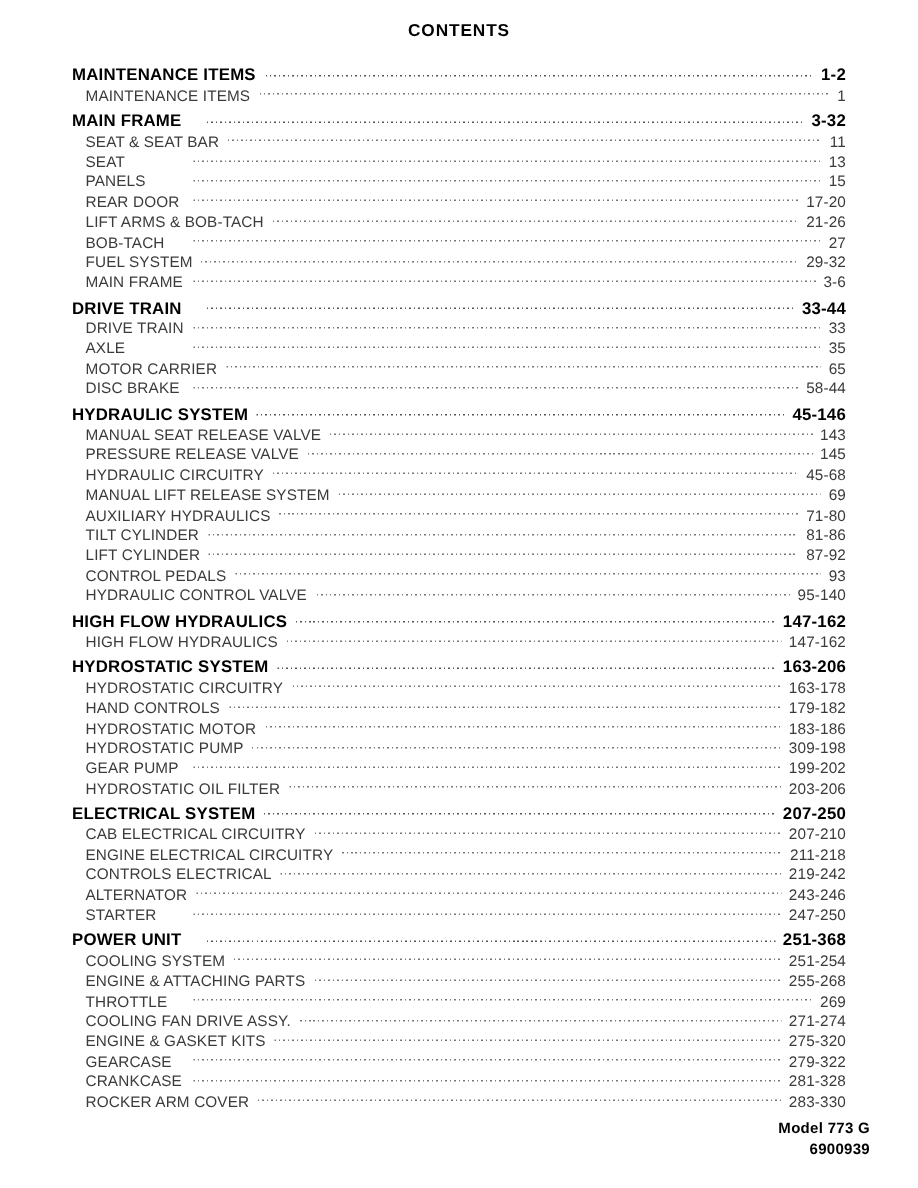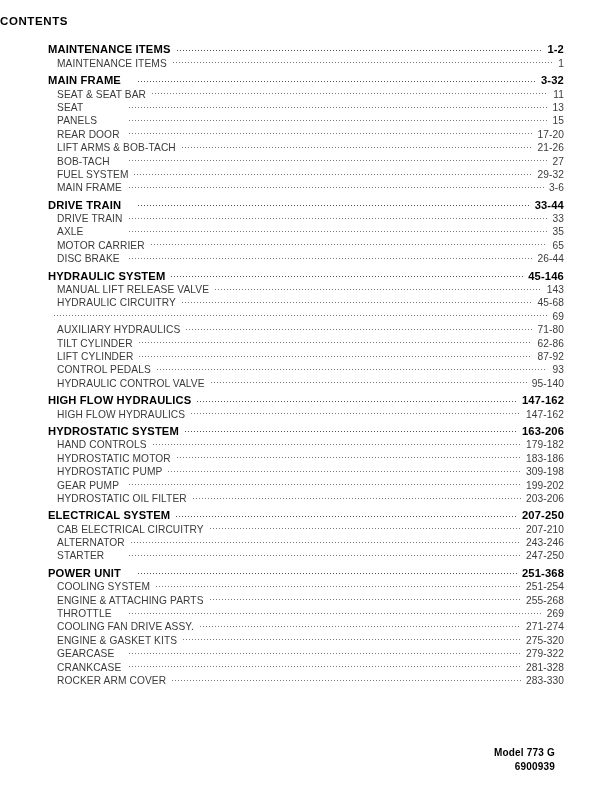--- a/index.html
+++ b/index.html
@@ -22,20 +22,21 @@
     height: 792px;
     box-sizing: border-box;
   }
 
   
   .doc-title {
     position: absolute;
     top: 15px;
     left: 0;
     width: 612px;
+    text-align: center;
     font-size: 11.5px;
     font-weight: bold;
     letter-spacing: 0.6px;
     color: #000000;
   }
 
   
   .toc {
     position: absolute;
     top: 40px;
@@ -116,21 +117,21 @@
 
   .pages {
     flex: 0 0 auto;
     text-align: center;
     padding-left: 3px;
   }
 
   
   .footer {
     position: absolute;
-    right: 57px;
+    right: 32px;
     bottom: 18px;
     text-align: right;
   }
   .footer div {
     font-size: 10px;
     font-weight: bold;
     color: #000000;
     line-height: 14px;
     letter-spacing: 0.2px;
   }
@@ -230,56 +231,63 @@
       <div class="toc-row item">
         <span class="label">MOTOR CARRIER</span>
         <span class="tabstop" style="width: 0px;"></span>
         <span class="leader"></span>
         <span class="pages">65</span>
       </div>
       <div class="toc-row item">
         <span class="label">DISC BRAKE</span>
         <span class="tabstop" style="width: 3px;"></span>
         <span class="leader"></span>
-        <span class="pages">26-44</span>
+        <span class="pages">58-44</span>
       </div>
       <div class="toc-row section">
         <span class="label">HYDRAULIC SYSTEM</span>
         <span class="tabstop" style="width: 0px;"></span>
         <span class="leader"></span>
         <span class="pages">45-146</span>
       </div>
       <div class="toc-row item">
-        <span class="label">MANUAL LIFT RELEASE VALVE</span>
+        <span class="label">MANUAL SEAT RELEASE VALVE</span>
         <span class="tabstop" style="width: 0px;"></span>
         <span class="leader"></span>
         <span class="pages">143</span>
       </div>
       <div class="toc-row item">
+        <span class="label">PRESSURE RELEASE VALVE</span>
+        <span class="tabstop" style="width: 0px;"></span>
+        <span class="leader"></span>
+        <span class="pages">145</span>
+      </div>
+      <div class="toc-row item">
         <span class="label">HYDRAULIC CIRCUITRY</span>
         <span class="tabstop" style="width: 0px;"></span>
         <span class="leader"></span>
         <span class="pages">45-68</span>
       </div>
       <div class="toc-row item">
+        <span class="label">MANUAL LIFT RELEASE SYSTEM</span>
         <span class="tabstop" style="width: 0px;"></span>
         <span class="leader"></span>
         <span class="pages">69</span>
       </div>
       <div class="toc-row item">
         <span class="label">AUXILIARY HYDRAULICS</span>
         <span class="tabstop" style="width: 0px;"></span>
         <span class="leader"></span>
         <span class="pages">71-80</span>
       </div>
       <div class="toc-row item">
         <span class="label">TILT CYLINDER</span>
         <span class="tabstop" style="width: 0px;"></span>
         <span class="leader"></span>
-        <span class="pages">62-86</span>
+        <span class="pages">81-86</span>
       </div>
       <div class="toc-row item">
         <span class="label">LIFT CYLINDER</span>
         <span class="tabstop" style="width: 0px;"></span>
         <span class="leader"></span>
         <span class="pages">87-92</span>
       </div>
       <div class="toc-row item">
         <span class="label">CONTROL PEDALS</span>
         <span class="tabstop" style="width: 0px;"></span>
@@ -302,20 +310,26 @@
         <span class="label">HIGH FLOW HYDRAULICS</span>
         <span class="tabstop" style="width: 0px;"></span>
         <span class="leader"></span>
         <span class="pages">147-162</span>
       </div>
       <div class="toc-row section">
         <span class="label">HYDROSTATIC SYSTEM</span>
         <span class="tabstop" style="width: 0px;"></span>
         <span class="leader"></span>
         <span class="pages">163-206</span>
+      </div>
+      <div class="toc-row item">
+        <span class="label">HYDROSTATIC CIRCUITRY</span>
+        <span class="tabstop" style="width: 0px;"></span>
+        <span class="leader"></span>
+        <span class="pages">163-178</span>
       </div>
       <div class="toc-row item">
         <span class="label">HAND CONTROLS</span>
         <span class="tabstop" style="width: 0px;"></span>
         <span class="leader"></span>
         <span class="pages">179-182</span>
       </div>
       <div class="toc-row item">
         <span class="label">HYDROSTATIC MOTOR</span>
         <span class="tabstop" style="width: 0px;"></span>
@@ -344,20 +358,32 @@
         <span class="label">ELECTRICAL SYSTEM</span>
         <span class="tabstop" style="width: 0px;"></span>
         <span class="leader"></span>
         <span class="pages">207-250</span>
       </div>
       <div class="toc-row item">
         <span class="label">CAB ELECTRICAL CIRCUITRY</span>
         <span class="tabstop" style="width: 0px;"></span>
         <span class="leader"></span>
         <span class="pages">207-210</span>
+      </div>
+      <div class="toc-row item">
+        <span class="label">ENGINE ELECTRICAL CIRCUITRY</span>
+        <span class="tabstop" style="width: 0px;"></span>
+        <span class="leader"></span>
+        <span class="pages">211-218</span>
+      </div>
+      <div class="toc-row item">
+        <span class="label">CONTROLS ELECTRICAL</span>
+        <span class="tabstop" style="width: 0px;"></span>
+        <span class="leader"></span>
+        <span class="pages">219-242</span>
       </div>
       <div class="toc-row item">
         <span class="label">ALTERNATOR</span>
         <span class="tabstop" style="width: 0px;"></span>
         <span class="leader"></span>
         <span class="pages">243-246</span>
       </div>
       <div class="toc-row item">
         <span class="label">STARTER</span>
         <span class="tabstop" style="width: 19px;"></span>

